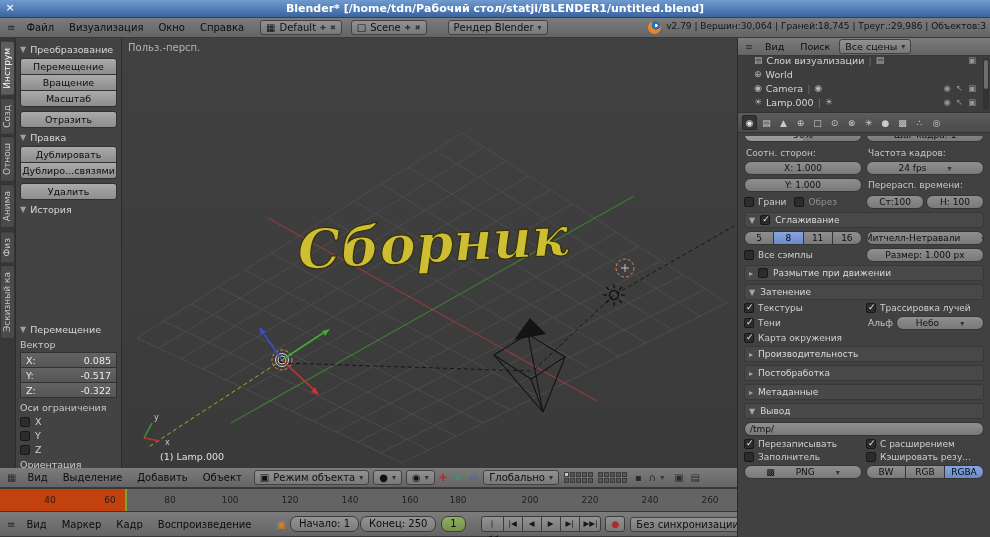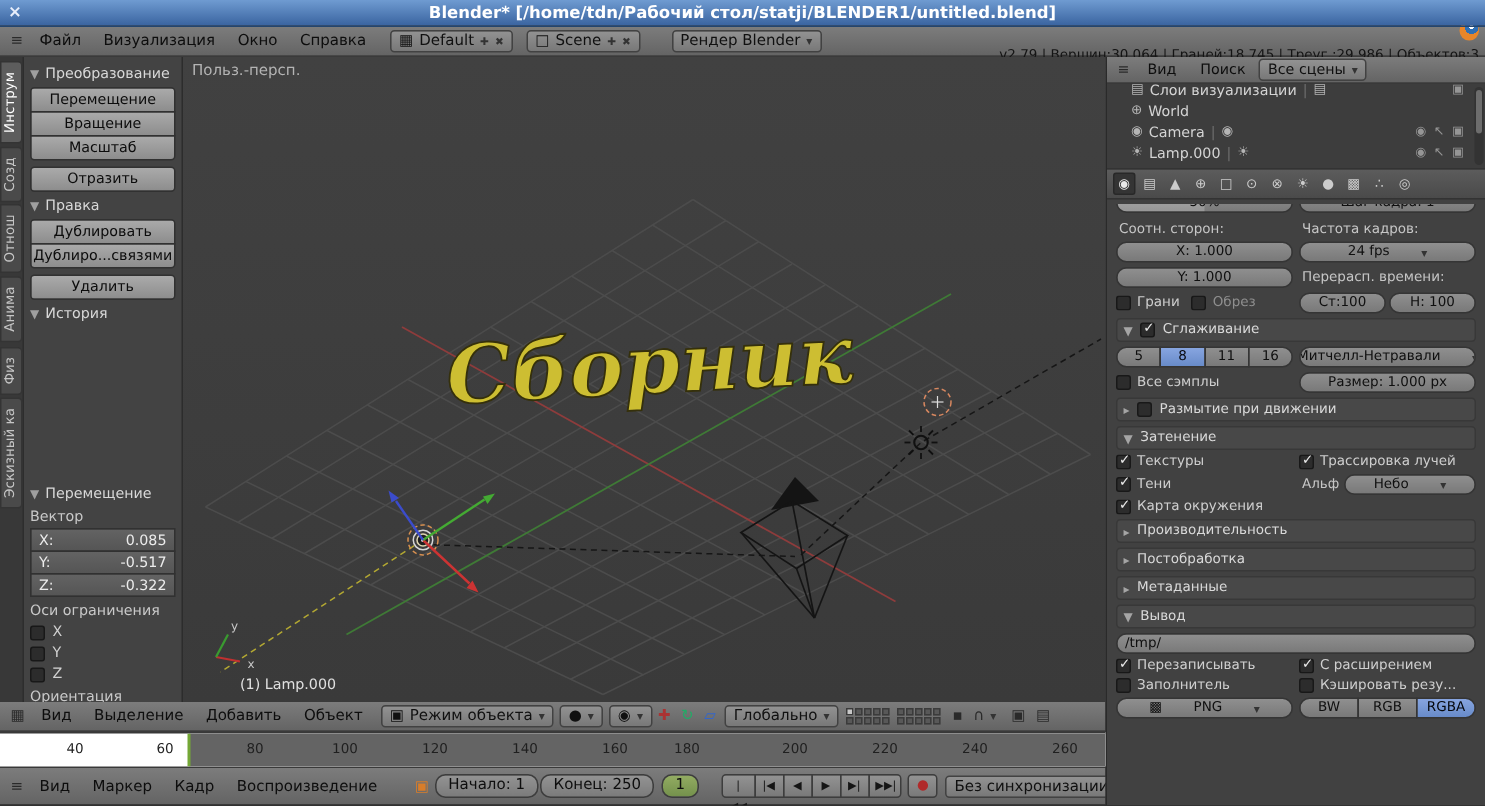--- a/index.html
+++ b/index.html
@@ -64,21 +64,21 @@
   .hgroupbtns{display:flex;}
   .hgroupbtns .tbtn{border-radius:0;margin-left:-1px;}
   .hgroupbtns .tbtn:first-child{border-radius:3px 0 0 3px;margin-left:0;}
   .hgroupbtns .tbtn:last-child{border-radius:0 3px 3px 0;}
   .tbtn{background:linear-gradient(#939393,#797979);border:1px solid #3d3d3d;height:16px;min-width:20px;padding:0 4px;font-size:7.5px;line-height:14px;text-align:center;color:#151515;}
   .field{background:linear-gradient(#939393,#7b7b7b);border:1px solid #3d3d3d;border-radius:7px;height:16px;line-height:14px;padding:0 8px;color:#0e0e0e;text-align:center;white-space:nowrap;}
   .field.current{background:linear-gradient(#93ac62,#74914c);}
   .rec{color:#b02a2a;font-size:9px;}
 
   
-  .timeline-ruler{height:23px;position:relative;background:#ffffff;border-top:1px solid #383838;overflow:hidden;}
+  .timeline-ruler{height:23px;position:relative;background:#c2410c;border-top:1px solid #383838;overflow:hidden;}
   .tl-range{position:absolute;left:126px;right:0;top:0;bottom:0;background:#646464;}
   .tl-num{position:absolute;top:6px;transform:translateX(-50%);font-size:9px;color:#1f1f1f;}
   .playhead{position:absolute;left:125px;width:2px;top:0;bottom:0;background:#74a736;}
 
   
   .right-col{width:253px;background:#414141;border-left:1px solid #2a2a2a;display:flex;flex-direction:column;font-size:9.5px;}
   .outliner-header{height:18px;background:linear-gradient(#7c7c7c,#646464);display:flex;align-items:center;gap:2px;padding:0 4px;border-bottom:1px solid #393939;}
   .outliner-rows{height:56px;background:#3d3d3d;overflow:hidden;position:relative;}
   .orow{height:14px;display:flex;align-items:center;gap:4px;color:#d4d4d4;padding:0 14px 0 16px;}
   .orow:first-child{margin-top:-3px;}
@@ -140,21 +140,21 @@
     <span class="selector" style="margin-left:8px;">
       <span>□</span>
       <span>Scene</span>
       <span class="mini">✚</span>
       <span class="mini">✖</span>
     </span>
     <span class="dropdown" style="margin-left:20px;">
       <span>Рендер Blender</span>
       <span class="drop-arrow">▾</span>
     </span>
-    <span class="stats" style="display:flex;align-items:flex-end;gap:5px;flex-direction:column;">
+    <span class="stats" style="display:flex;align-items:flex-start;gap:5px;">
       <span class="blender-logo"></span>
       <span>v2.79 | Вершин:30,064 | Граней:18,745 | Треуг.:29,986 | Объектов:3</span>
     </span>
   </div>
 
   <div class="workspace">
 
     <div class="left-col">
       <div class="main3d">
 

